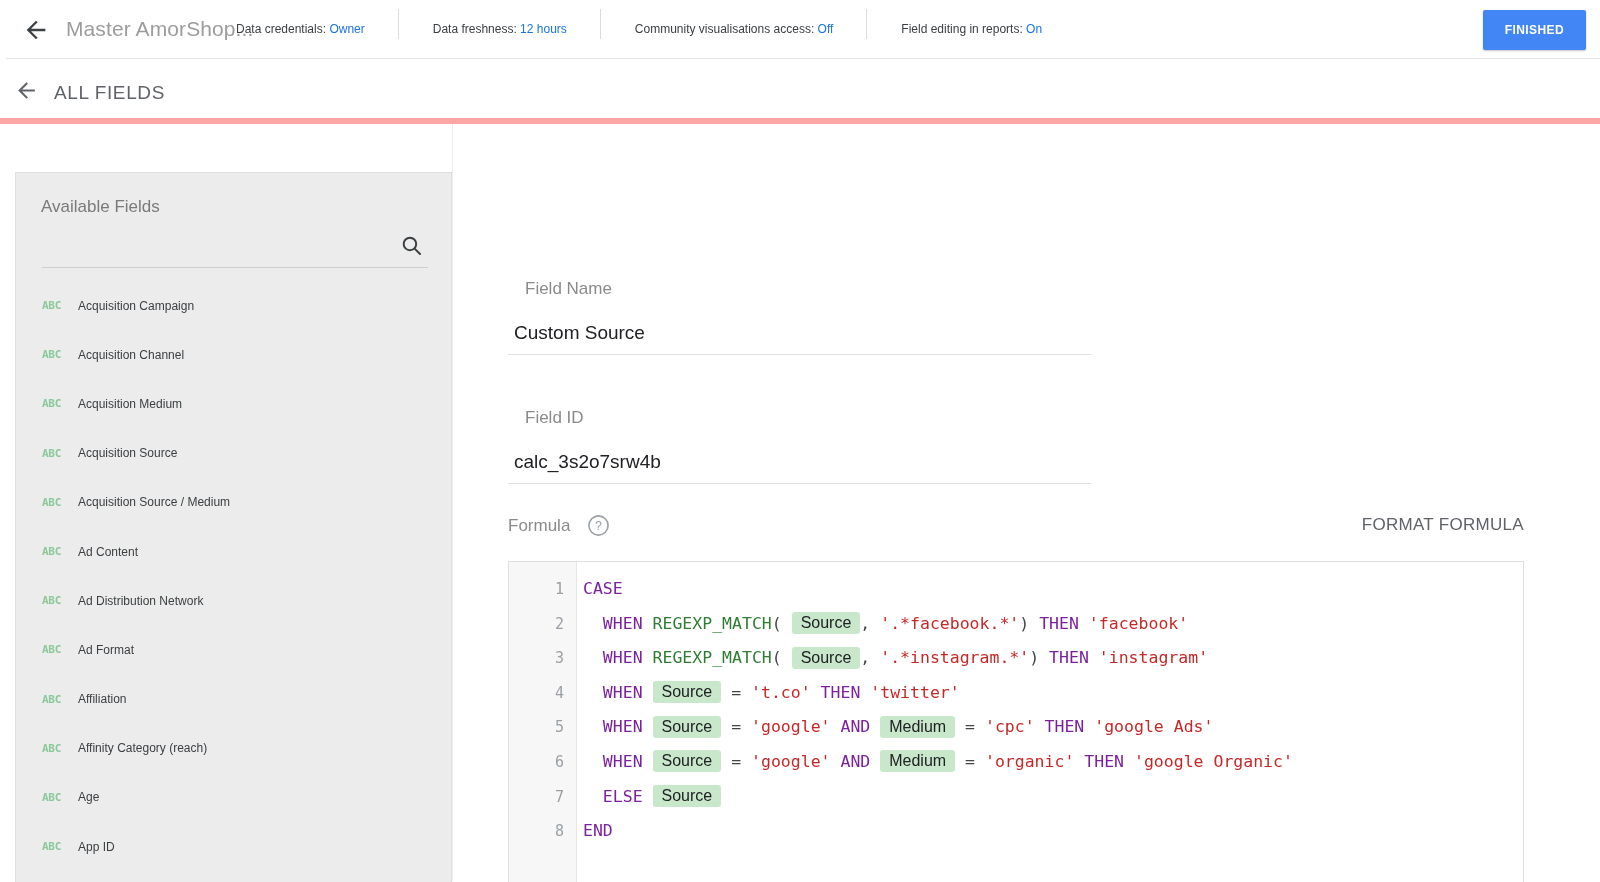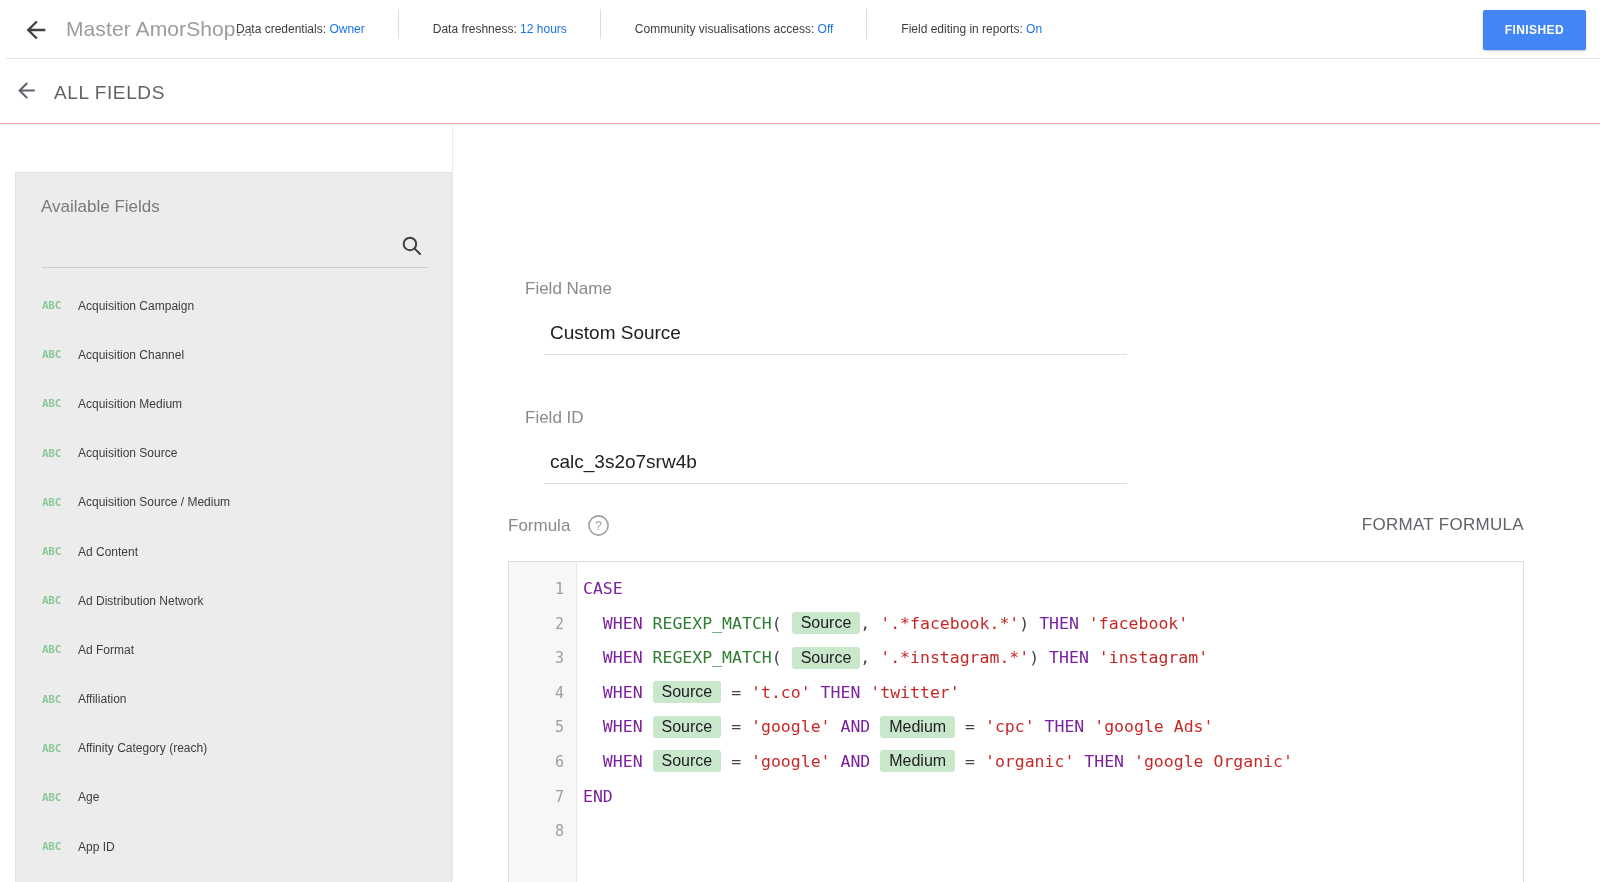--- a/index.html
+++ b/index.html
@@ -75,21 +75,21 @@
     cursor: pointer;
     box-shadow: 0 1px 2px rgba(0,0,0,.24);
   }
 
   
   .subbar {
     position: relative;
     height: 65px;
     width: 1600px;
     background: #fff;
-    border-bottom: 1px solid #fca5a5;
+    border-bottom: 6px solid #fca5a5;
   }
   .back-arrow-sub {
     position: absolute;
     left: 12px; top: 19px;
     width: 28px; height: 28px;
     cursor: pointer;
     display: flex; align-items: center; justify-content: center;
   }
   .all-fields-label {
     position: absolute;
@@ -193,21 +193,20 @@
     display: block;
     width: 583px;
     border: none;
     border-bottom: 1px solid #e0e0e0;
     background: transparent;
     font-family: "Liberation Sans", sans-serif;
     font-size: 19px;
     color: #202124;
     padding: 6px 0 10px 6px;
     outline: none;
-    margin-left: 36px;
   }
   .grp-name { position: absolute; left: 0; top: 155px; }
   .grp-name .text-input { margin-top: 17px; }
   .grp-id { position: absolute; left: 0; top: 284px; }
   .grp-id .text-input { margin-top: 17px; }
 
   
   .formula-header {
     position: absolute;
     left: 0; top: 390px;
@@ -429,18 +428,19 @@
           <div class="gutter-num">7</div>
           <div class="gutter-num">8</div>
         </div>
       <div class="code" id="code">
           <div class="code-line"><span class="tok-kw">CASE</span></div>
           <div class="code-line"><span class="indent">&nbsp;&nbsp;</span><span class="tok-kw">WHEN</span><span class="tok-plain">&nbsp;</span><span class="tok-fn">REGEXP_MATCH</span><span class="tok-op">(</span><span class="tok-plain">&nbsp;</span><span class="chip">Source</span><span class="tok-op">,</span><span class="tok-plain">&nbsp;</span><span class="tok-str">'.*facebook.*'</span><span class="tok-op">)</span><span class="tok-plain">&nbsp;</span><span class="tok-kw">THEN</span><span class="tok-plain">&nbsp;</span><span class="tok-str">'facebook'</span></div>
           <div class="code-line"><span class="indent">&nbsp;&nbsp;</span><span class="tok-kw">WHEN</span><span class="tok-plain">&nbsp;</span><span class="tok-fn">REGEXP_MATCH</span><span class="tok-op">(</span><span class="tok-plain">&nbsp;</span><span class="chip">Source</span><span class="tok-op">,</span><span class="tok-plain">&nbsp;</span><span class="tok-str">'.*instagram.*'</span><span class="tok-op">)</span><span class="tok-plain">&nbsp;</span><span class="tok-kw">THEN</span><span class="tok-plain">&nbsp;</span><span class="tok-str">'instagram'</span></div>
           <div class="code-line"><span class="indent">&nbsp;&nbsp;</span><span class="tok-kw">WHEN</span><span class="tok-plain">&nbsp;</span><span class="chip">Source</span><span class="tok-plain">&nbsp;</span><span class="tok-op">=</span><span class="tok-plain">&nbsp;</span><span class="tok-str">'t.co'</span><span class="tok-plain">&nbsp;</span><span class="tok-kw">THEN</span><span class="tok-plain">&nbsp;</span><span class="tok-str">'twitter'</span></div>
           <div class="code-line"><span class="indent">&nbsp;&nbsp;</span><span class="tok-kw">WHEN</span><span class="tok-plain">&nbsp;</span><span class="chip">Source</span><span class="tok-plain">&nbsp;</span><span class="tok-op">=</span><span class="tok-plain">&nbsp;</span><span class="tok-str">'google'</span><span class="tok-plain">&nbsp;</span><span class="tok-kw">AND</span><span class="tok-plain">&nbsp;</span><span class="chip">Medium</span><span class="tok-plain">&nbsp;</span><span class="tok-op">=</span><span class="tok-plain">&nbsp;</span><span class="tok-str">'cpc'</span><span class="tok-plain">&nbsp;</span><span class="tok-kw">THEN</span><span class="tok-plain">&nbsp;</span><span class="tok-str">'google&nbsp;Ads'</span></div>
           <div class="code-line"><span class="indent">&nbsp;&nbsp;</span><span class="tok-kw">WHEN</span><span class="tok-plain">&nbsp;</span><span class="chip">Source</span><span class="tok-plain">&nbsp;</span><span class="tok-op">=</span><span class="tok-plain">&nbsp;</span><span class="tok-str">'google'</span><span class="tok-plain">&nbsp;</span><span class="tok-kw">AND</span><span class="tok-plain">&nbsp;</span><span class="chip">Medium</span><span class="tok-plain">&nbsp;</span><span class="tok-op">=</span><span class="tok-plain">&nbsp;</span><span class="tok-str">'organic'</span><span class="tok-plain">&nbsp;</span><span class="tok-kw">THEN</span><span class="tok-plain">&nbsp;</span><span class="tok-str">'google&nbsp;Organic'</span></div>
+          <div class="code-line"><span class="indent">&nbsp;&nbsp;</span><span class="tok-kw">ELSE</span><span class="tok-plain">&nbsp;</span><span class="chip">Source</span></div>
           <div class="code-line"><span class="tok-kw">END</span></div>
         </div>
     </div>
   </div>
 
 </div>
 
 </body></html>

